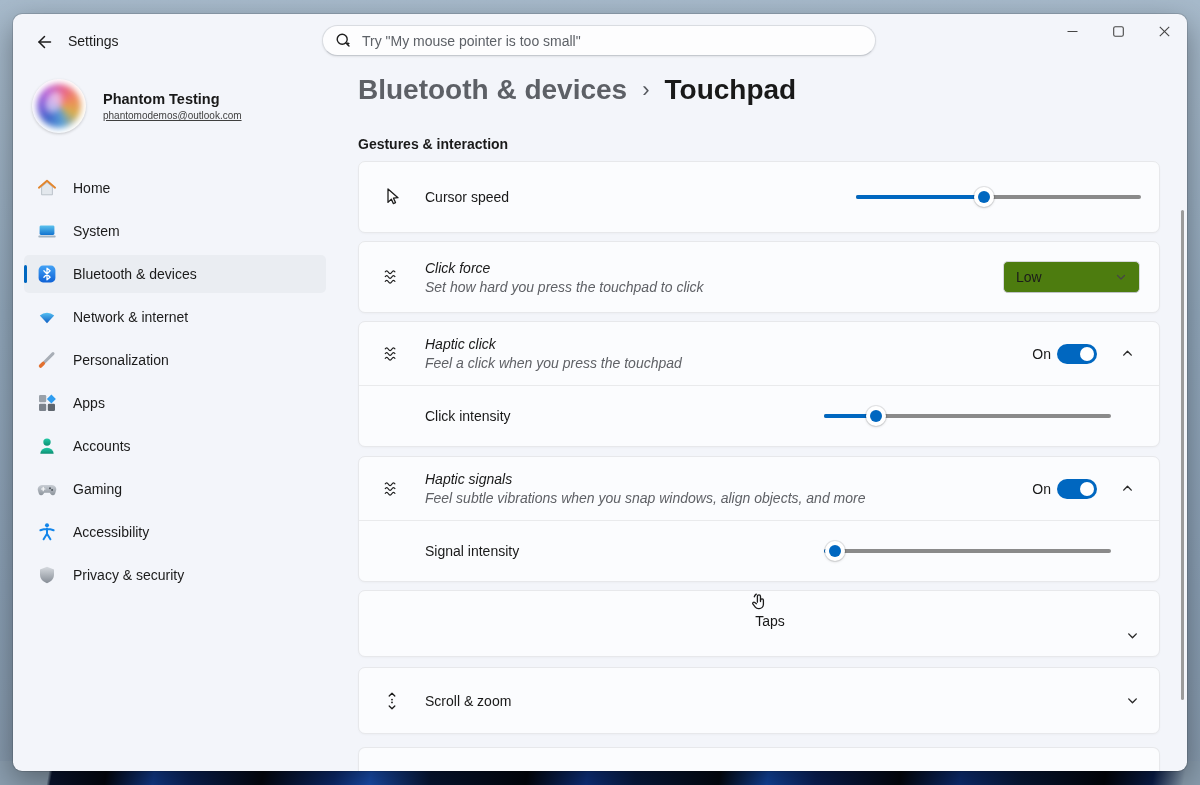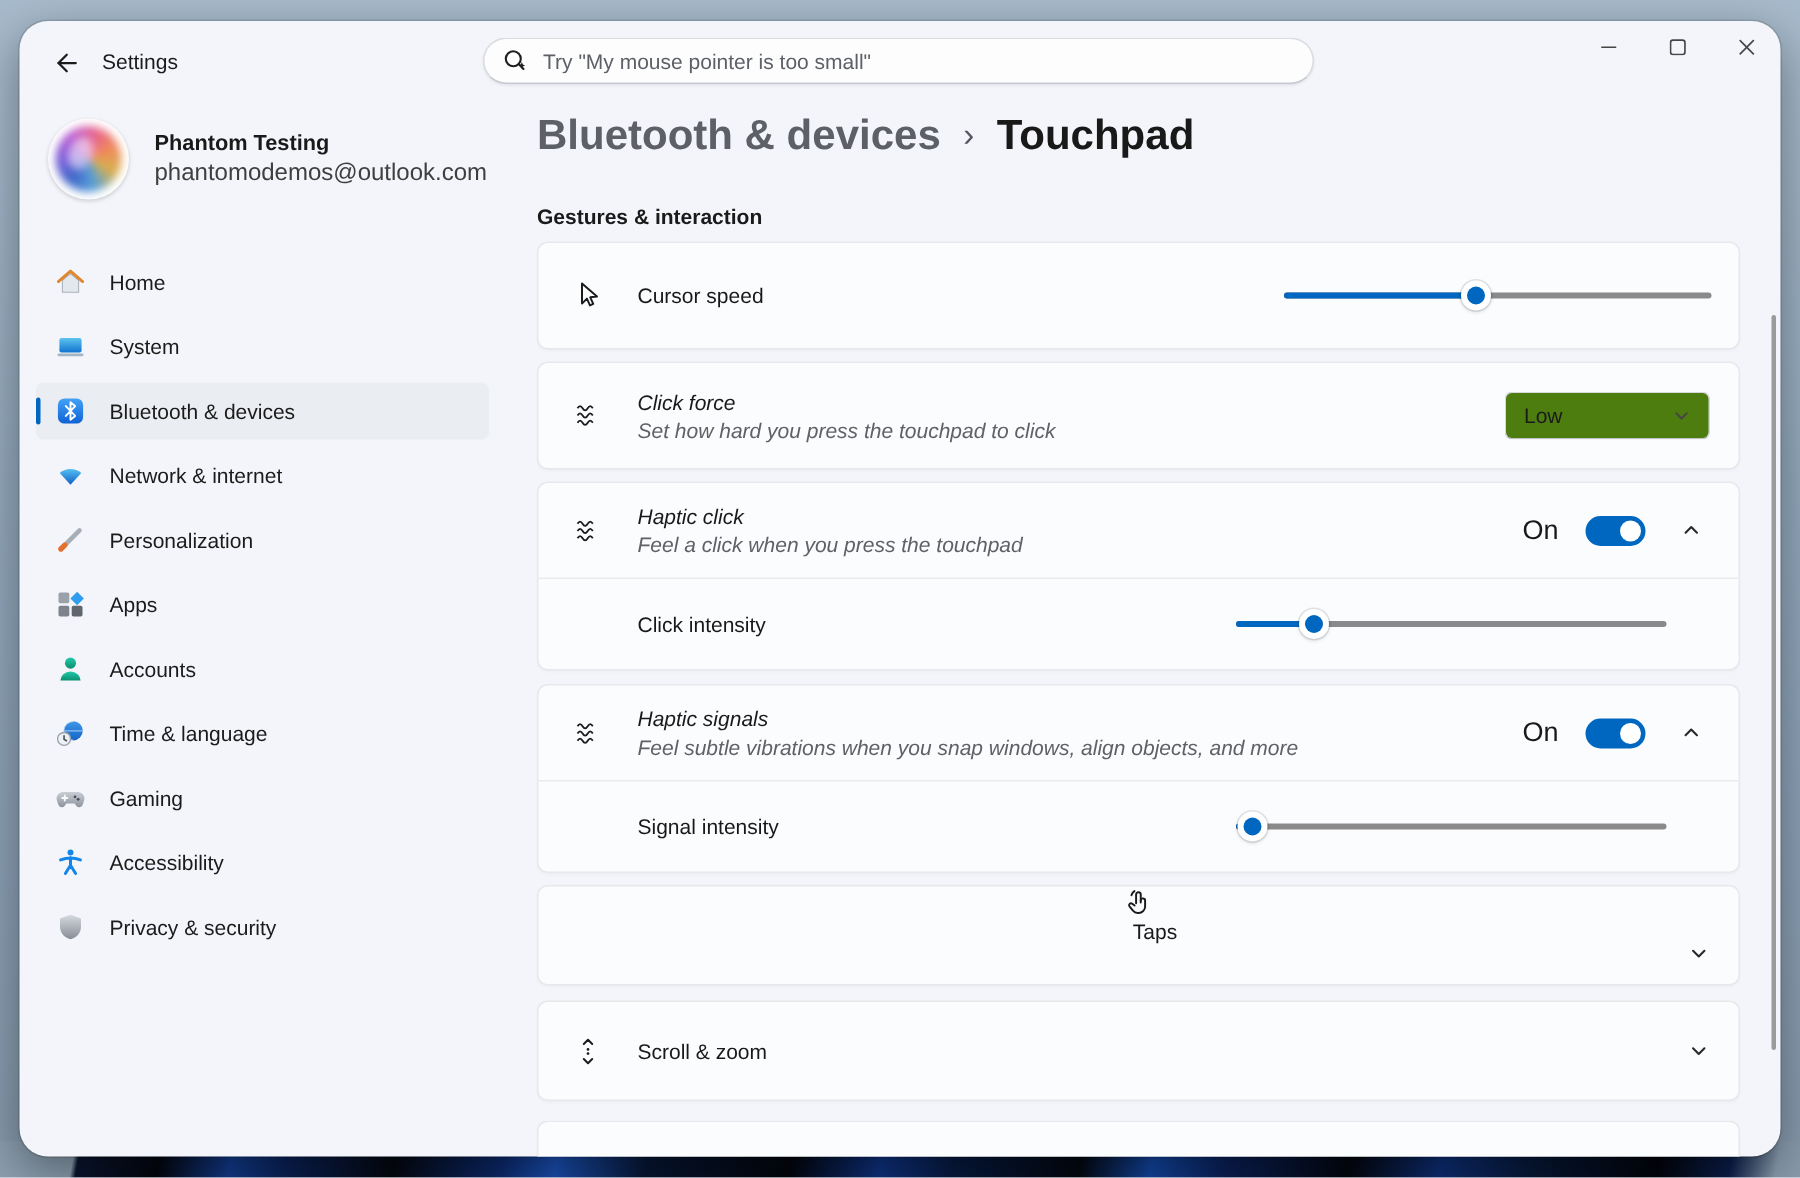--- a/index.html
+++ b/index.html
@@ -12,21 +12,21 @@
       linear-gradient(100deg,
         rgba(139,158,175,1) 0%, rgba(139,158,175,1) 4.2%,
         #0a1530 4.5%, #03060e 9%, #123b8e 13%, #0a2258 16%,
         #04070f 22%, #0c2a6e 28%, #1a50b4 31%, #071634 36%,
         #02050c 44%, #0e3282 49%, #071a40 53%, #030810 60%,
         #1246a2 64%, #0a2058 68%, #03060d 75%, #0d2e76 80%,
         #071838 85%, #02040a 92%, #0a1e4c 96%,
         rgba(136,155,172,1) 98.6%, rgba(136,155,172,1) 100%);
   }
   .window { position:absolute; left:13px; top:14px; width:1174px; height:757px;
-    background:#f3f5fa; border-radius:19px; overflow:hidden;
+    background:#f3f5fa; border-radius:9px; overflow:hidden;
     box-shadow:0 10px 30px rgba(0,0,0,0.38), 0 0 0 1px rgba(0,0,0,0.12); }
 
   
   .back-btn { position:absolute; left:14px; top:13px; width:34px; height:30px; border:none;
     background:transparent; border-radius:5px; cursor:pointer; display:flex; align-items:center; justify-content:center; }
   .app-title { position:absolute; left:55px; top:19px; font-size:14px; color:#1b1b1b; }
   .search-box { position:absolute; left:309px; top:11px; width:554px; height:31px;
     background:#fdfdfe; border:1px solid #d9dce1; border-bottom-color:#c5c9cf; border-radius:16px;
     display:flex; align-items:center; padding:0 12px; box-shadow:0 1px 2px rgba(0,0,0,0.08); }
   .search-icon { display:flex; margin-right:10px; }
@@ -42,21 +42,21 @@
   .profile { position:absolute; left:19px; top:13px; display:flex; align-items:center; cursor:pointer; }
   .avatar { width:54px; height:54px; border-radius:50%; background:#fff; position:relative;
     overflow:hidden; box-shadow:0 1px 3px rgba(0,0,0,0.18); flex:0 0 auto; }
   .avatar::before { content:''; position:absolute; inset:5px; border-radius:50%;
     background:conic-gradient(from 220deg,#3f68c9,#7a5bd8,#b95ad2,#e8638c,#ef8a5a,#d9b04c,#58a0d8,#3f68c9);
     filter:blur(3px); }
   .avatar::after { content:''; position:absolute; left:14px; top:12px; width:16px; height:22px;
     border-radius:50% 60% 40% 50%; background:rgba(255,255,255,0.55); filter:blur(3px); transform:rotate(25deg); }
   .profile-text { margin-left:17px; }
   .profile-name { font-size:14.5px; font-weight:bold; color:#191919; }
-  .profile-email { font-size:16px; color:#3f3f3f; margin-top:3px; }
+  .profile-email { font-size:10px; color:#3f3f3f; margin-top:3px;text-decoration:underline; }
   .nav { position:absolute; left:11px; top:103px; width:302px; }
   .nav-item { position:relative; height:38px; margin-bottom:5px; border-radius:5px;
     display:flex; align-items:center; padding-left:13px; cursor:pointer; }
   .nav-item.selected { background:#eaedf2; }
   .accent-bar { display:none; }
   .nav-item.selected .accent-bar { display:block; position:absolute; left:0; top:10px; width:3px;
     height:18px; border-radius:2px; background:#0067c0; }
   .nicon { width:20px; height:20px; display:flex; margin-right:16px; flex:0 0 auto; }
   .nicon svg { width:20px; height:20px; }
   .nav-label { font-size:14px; color:#1b1b1b; }
@@ -91,21 +91,21 @@
     background:#ffffff; box-shadow:0 0 0 1px rgba(0,0,0,0.09), 0 1px 3px rgba(0,0,0,0.15);
     transform:translateX(-50%); cursor:pointer; }
   .slider-thumb::after { content:''; position:absolute; left:4px; top:4px; width:12px; height:12px;
     border-radius:50%; background:#0067c0; }
   .dropdown { margin-left:auto; margin-right:19px; width:137px; height:32px; background:#4d7c0f;
     border:1px solid #d6d8dc; border-bottom-color:#bfc2c7; border-radius:5px; display:flex;
     align-items:center; padding:0 12px; cursor:pointer; flex:0 0 auto; }
   .dropdown-value { font-size:14px; color:#1b1b1b; }
   .dropdown .dd-chev { margin-left:auto; display:flex; }
   .right-controls { margin-left:auto; display:flex; align-items:center; margin-right:20px; flex:0 0 auto; }
-  .toggle-state { font-size:18px; color:#191919; margin-right:18px; }
+  .toggle-state { font-size:14px; color:#191919; margin-right:6px; }
   .toggle { width:40px; height:20px; border-radius:10px; background:#0067c0; position:relative; cursor:pointer; }
   .toggle .knob { position:absolute; right:3px; top:3px; width:14px; height:14px; border-radius:50%; background:#fff; }
   .chev-btn { border:none; background:transparent; margin-left:18px; width:24px; height:24px;
     display:flex; align-items:center; justify-content:center; cursor:pointer; padding:0; }
   .row-chev { margin-left:auto; margin-right:20px; display:flex; }
   .partial-card { height:30px; border-bottom:none; }
 
   .scrollbar { position:absolute; right:3px; top:196px; width:3px; height:490px;
     border-radius:2px; background:#9b9b9b; cursor:pointer; }
   .hidden-defs { position:absolute; width:0; height:0; }
@@ -281,32 +281,20 @@
 
           <span class="nicon">
             <svg viewBox="0 0 20 20">
                 <circle cx="10" cy="6.1" r="3.7" fill="url(#g-acc)"></circle>
                 <path d="M3.3 17.7 a6.7 6 0 0 1 13.4 0 Z" fill="url(#g-acc)"></path>
               </svg>
           </span>
           <span class="nav-label">Accounts</span>
         </div>
 
-        <div class="nav-item">
-
-          <span class="nicon">
-            <svg viewBox="0 0 20 20">
-                <circle cx="11.8" cy="8.2" r="6.4" fill="url(#g-tl)"></circle>
-                <path d="M11.8 1.9 a6.3 6.3 0 0 0 0 12.6 M5.5 8.2 h12.6" stroke="rgba(255,255,255,0.5)" stroke-width="0.9" fill="none"></path>
-                <circle cx="5.7" cy="13.6" r="4.3" fill="#eef1f5" stroke="#9aa3ad" stroke-width="0.9"></circle>
-                <path d="M5.7 11.5 V13.8 L7.3 14.8" stroke="#4c535b" stroke-width="1.1" fill="none" stroke-linecap="round"></path>
-              </svg>
-          </span>
-          <span class="nav-label">Time &amp; language</span>
-        </div>
 
         <div class="nav-item">
 
           <span class="nicon">
             <svg viewBox="0 0 20 20">
                 <path d="M5 6 h10 a4.3 4.3 0 0 1 4.1 5.5 l-0.9 2.9 a2.5 2.5 0 0 1 -4.4 0.8 l-1.1 -1.5 H7.3 l-1.1 1.5 a2.5 2.5 0 0 1 -4.4 -0.8 l-0.9 -2.9 A4.3 4.3 0 0 1 5 6 Z" fill="url(#g-gm)"></path>
                 <path d="M6.2 8.3 v3.4 M4.5 10 h3.4" stroke="#fafbfc" stroke-width="1.2" stroke-linecap="round"></path>
                 <circle cx="13" cy="9.2" r="0.95" fill="#474e56"></circle>
                 <circle cx="15.1" cy="10.9" r="0.95" fill="#474e56"></circle>
               </svg>

